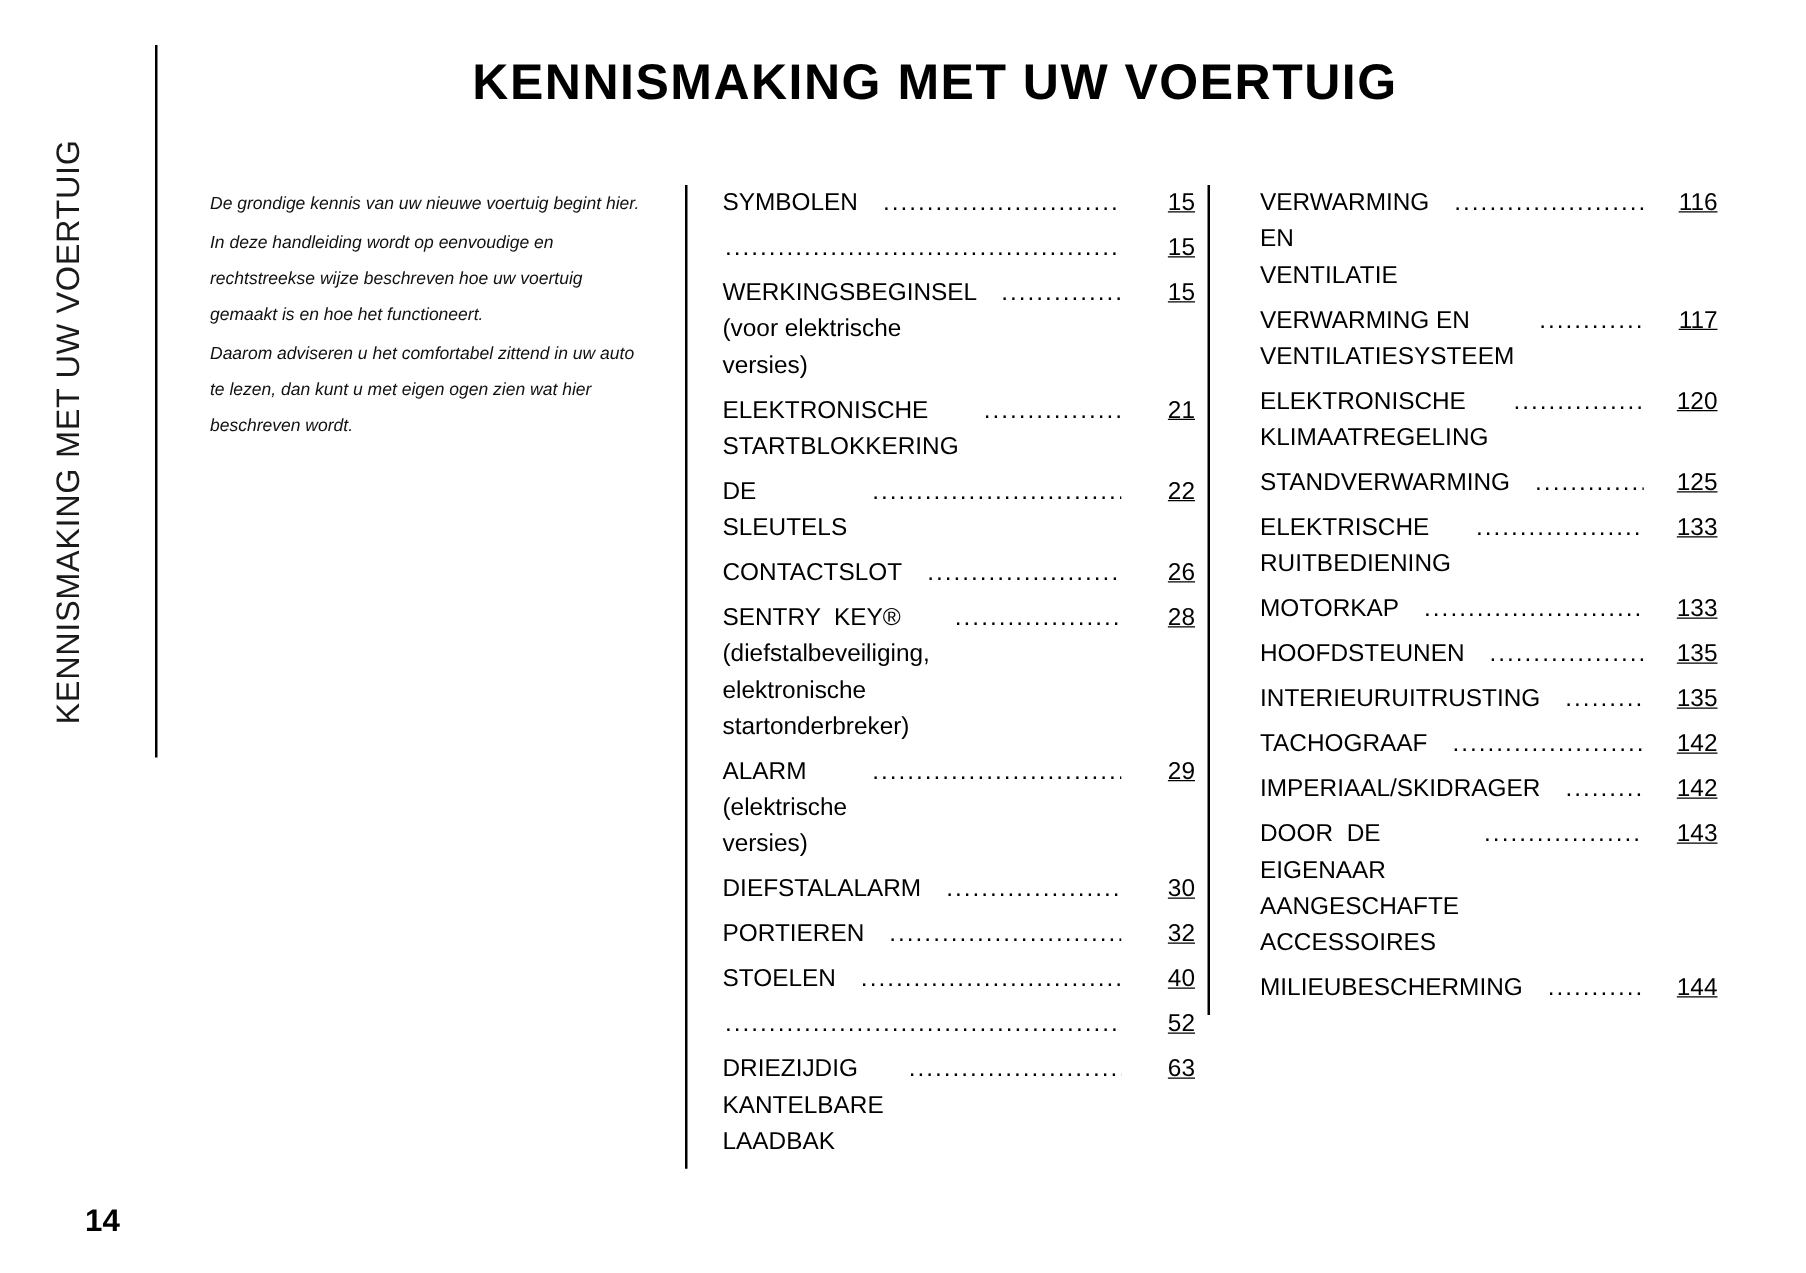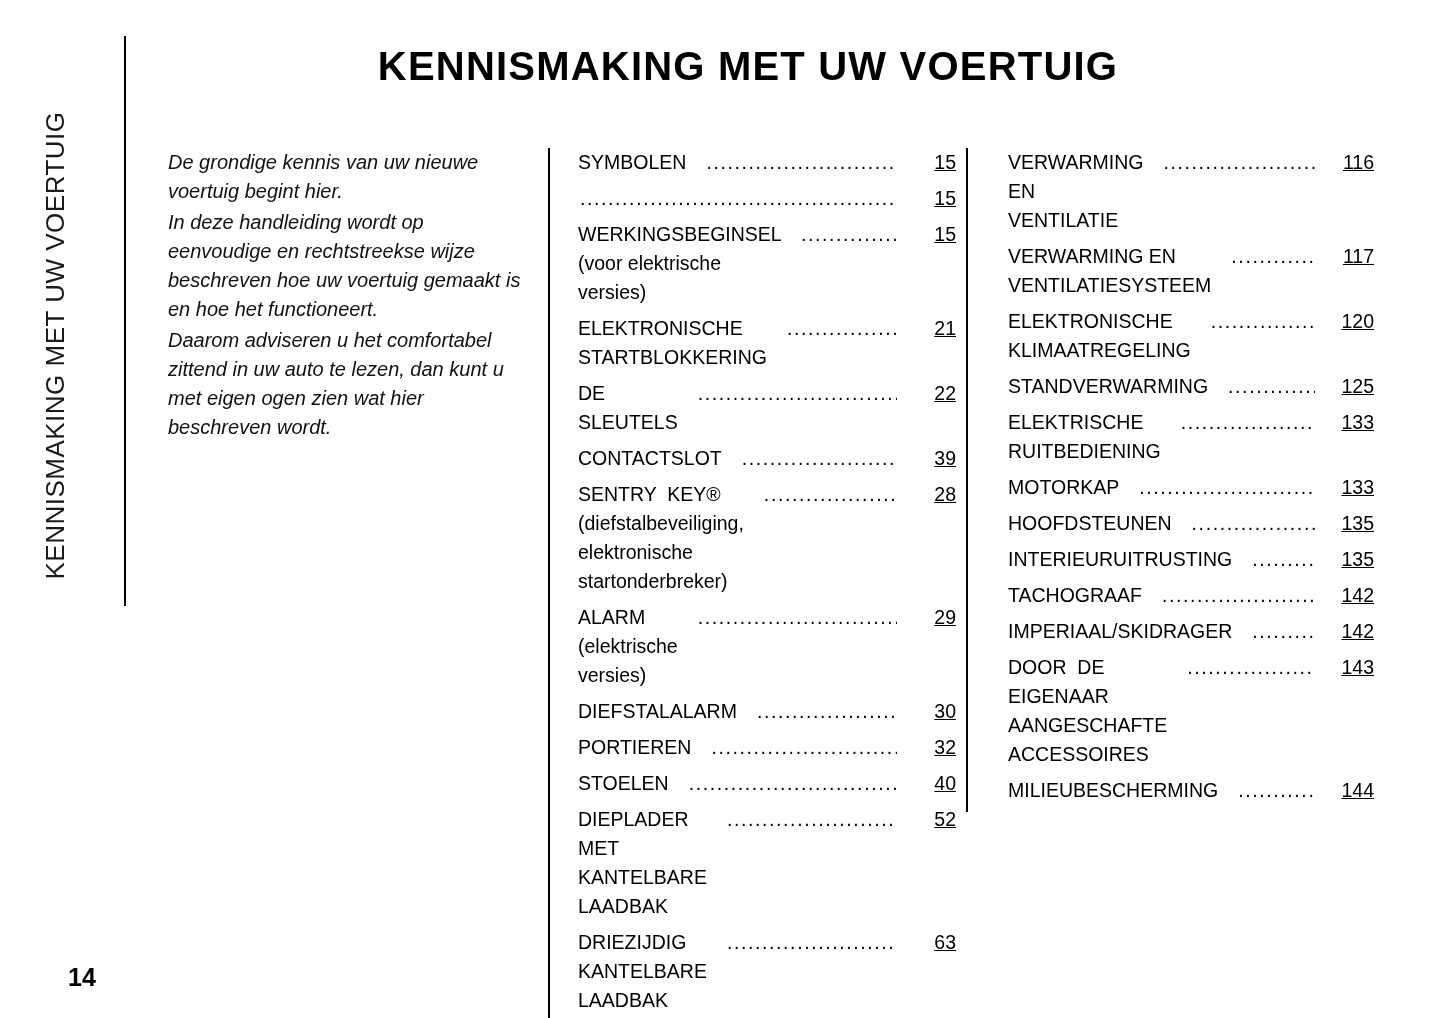--- a/index.html
+++ b/index.html
@@ -81,21 +81,21 @@
     padding-right: 10px;
   }
   .col-toc-2 {
     width: 412px;
     border-left: 2px solid #000;
     padding-left: 40px;
     padding-right: 4px;
   }
 
   .intro-par {
-    font-size: 20px;
+    font-size: 14px;
     font-style: italic;
     line-height: 29px;
     margin: 0 0 2px 0;
     color: #111;
   }
 
   
   .toc-entry {
     display: block;
     font-size: 19.5px;
@@ -188,21 +188,21 @@
         <div class="toc-line">
           <span class="toc-text">DE SLEUTELS</span>
           <span class="toc-dots">................................................................................</span>
           <span class="toc-page">22</span>
         </div>
       </div>
       <div class="toc-entry">
         <div class="toc-line">
           <span class="toc-text">CONTACTSLOT</span>
           <span class="toc-dots">................................................................................</span>
-          <span class="toc-page">39</span>
+          <span class="toc-page">26</span>
         </div>
       </div>
       <div class="toc-entry">
         <div class="toc-line">
           <span class="toc-text">SENTRY  KEY® (diefstalbeveiliging, elektronische startonderbreker)</span>
           <span class="toc-dots">................................................................................</span>
           <span class="toc-page">28</span>
         </div>
       </div>
       <div class="toc-entry">
@@ -228,21 +228,20 @@
       </div>
       <div class="toc-entry">
         <div class="toc-line">
           <span class="toc-text">STOELEN</span>
           <span class="toc-dots">................................................................................</span>
           <span class="toc-page">40</span>
         </div>
       </div>
       <div class="toc-entry">
         <div class="toc-line">
-          <span class="toc-text">DIEPLADER MET KANTELBARE LAADBAK</span>
           <span class="toc-dots">................................................................................</span>
           <span class="toc-page">52</span>
         </div>
       </div>
       <div class="toc-entry">
         <div class="toc-line">
           <span class="toc-text">DRIEZIJDIG KANTELBARE LAADBAK</span>
           <span class="toc-dots">................................................................................</span>
           <span class="toc-page">63</span>
         </div>

